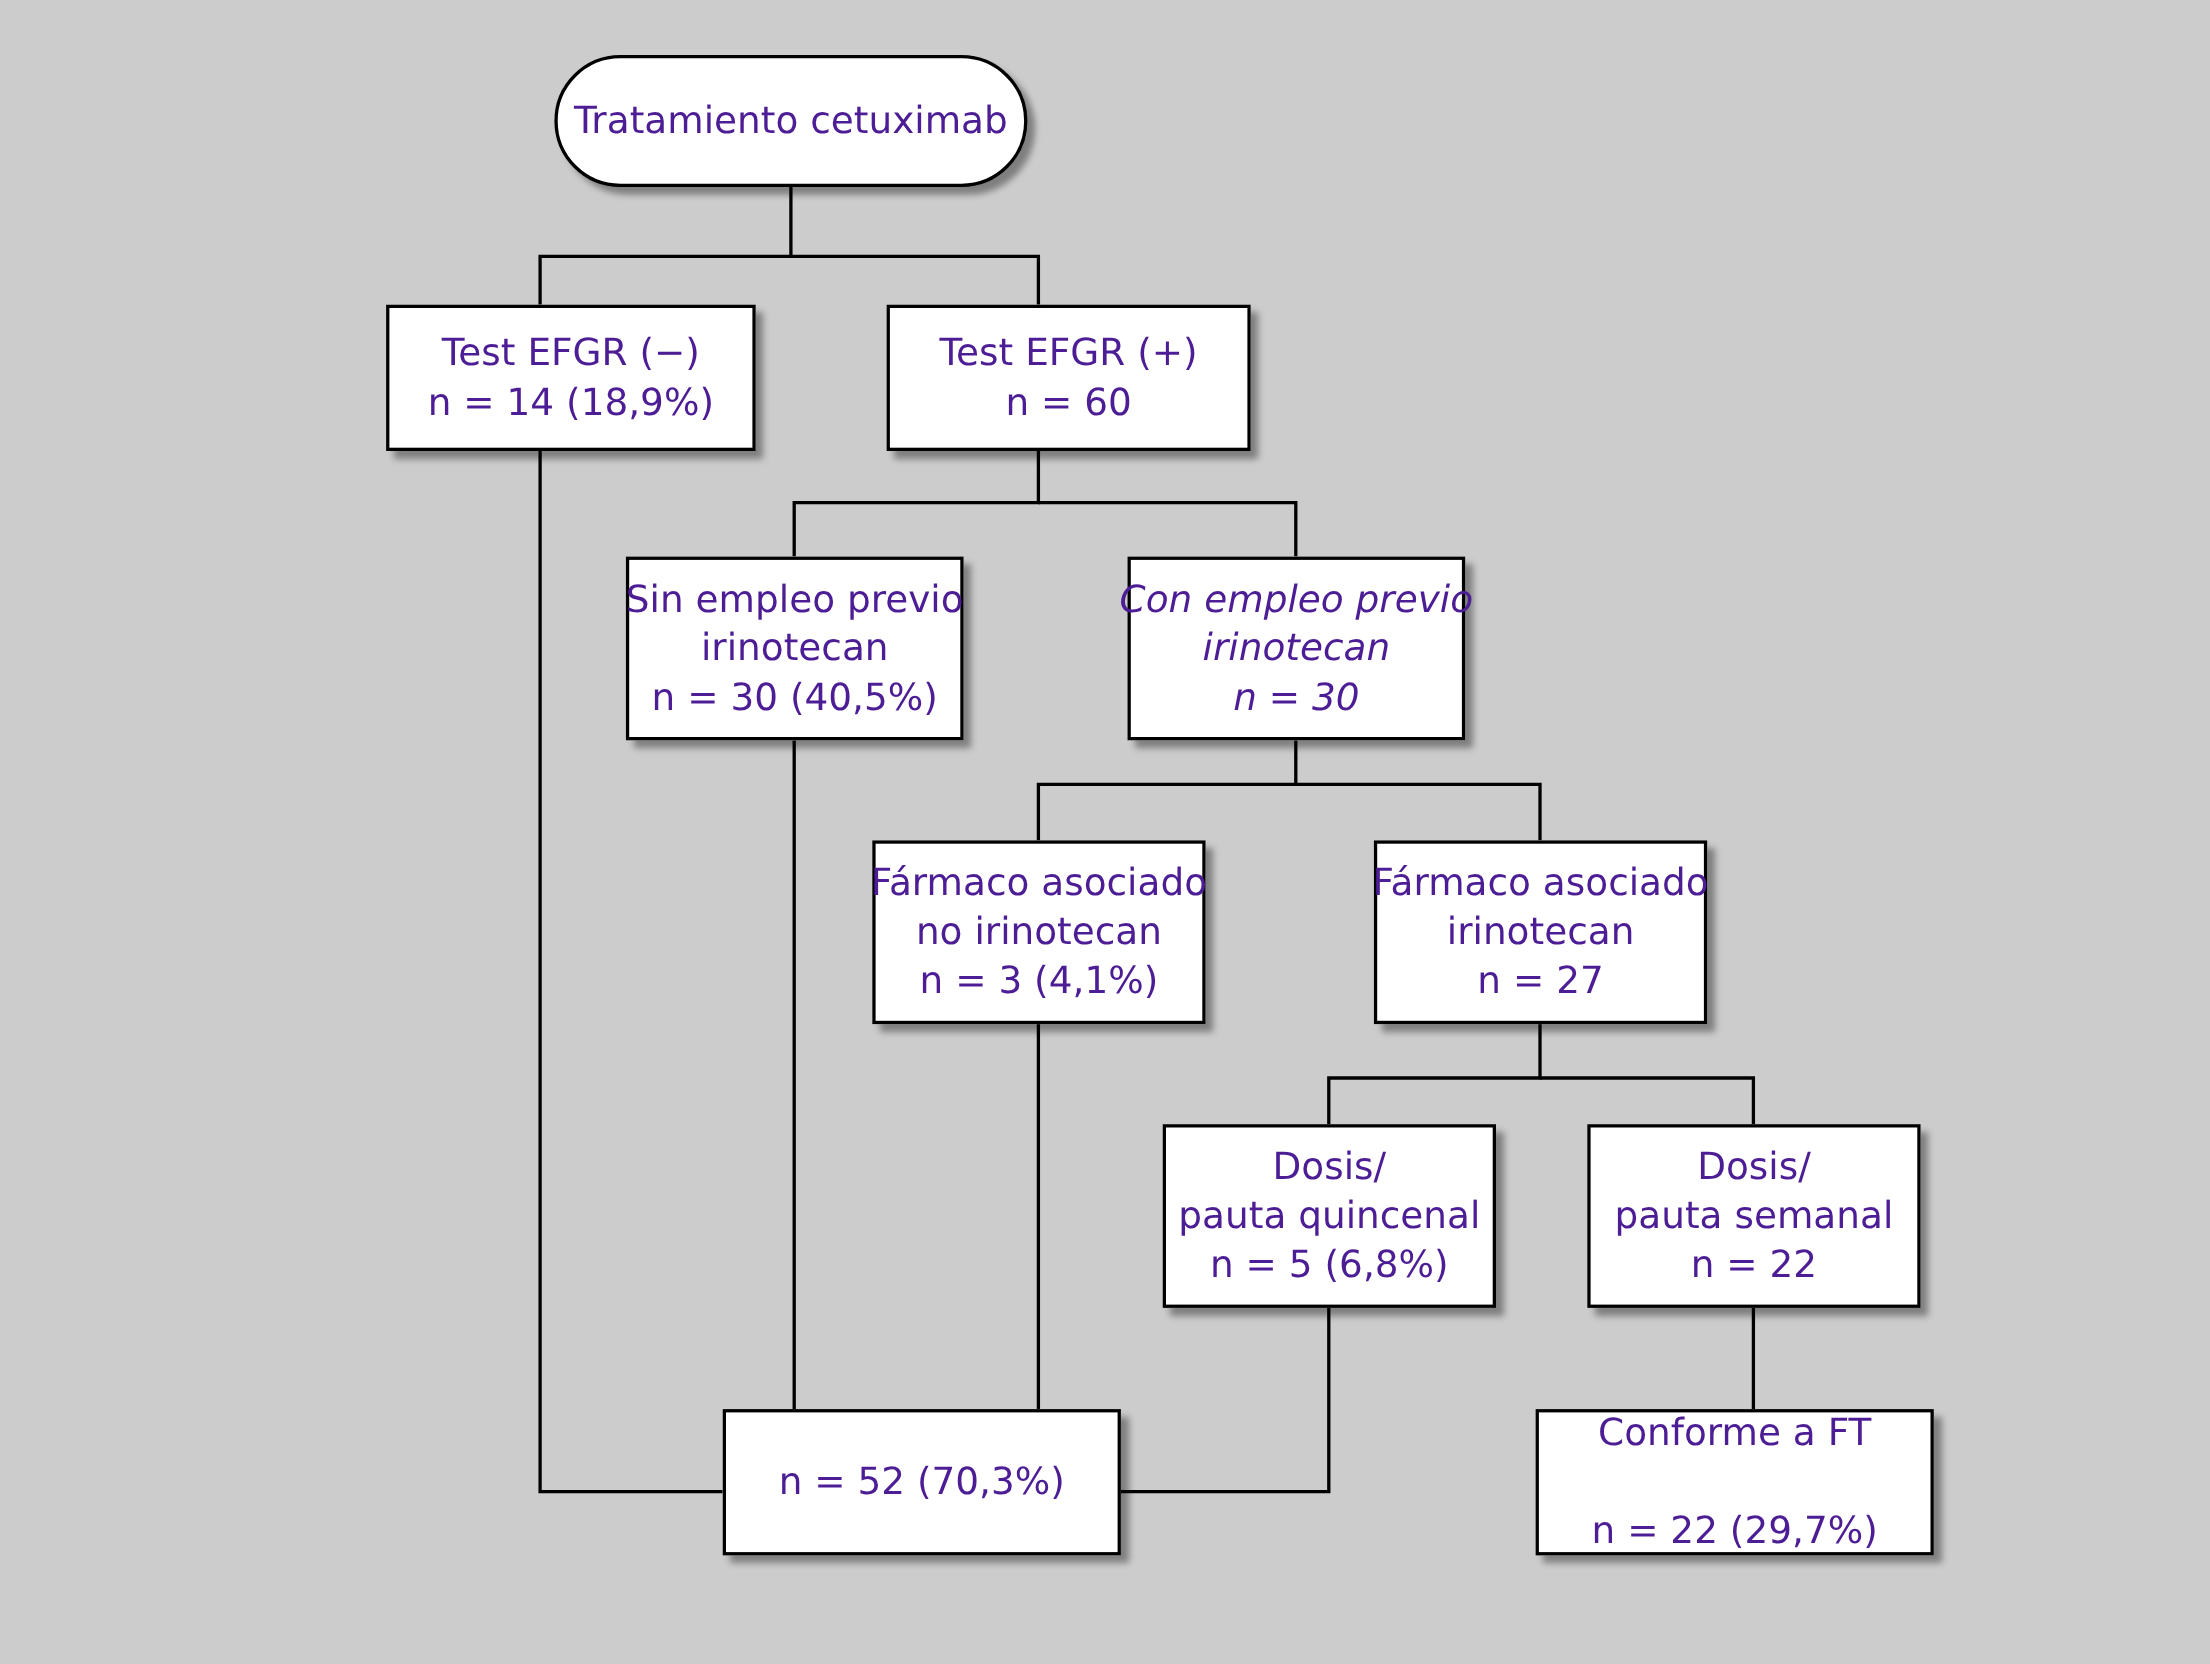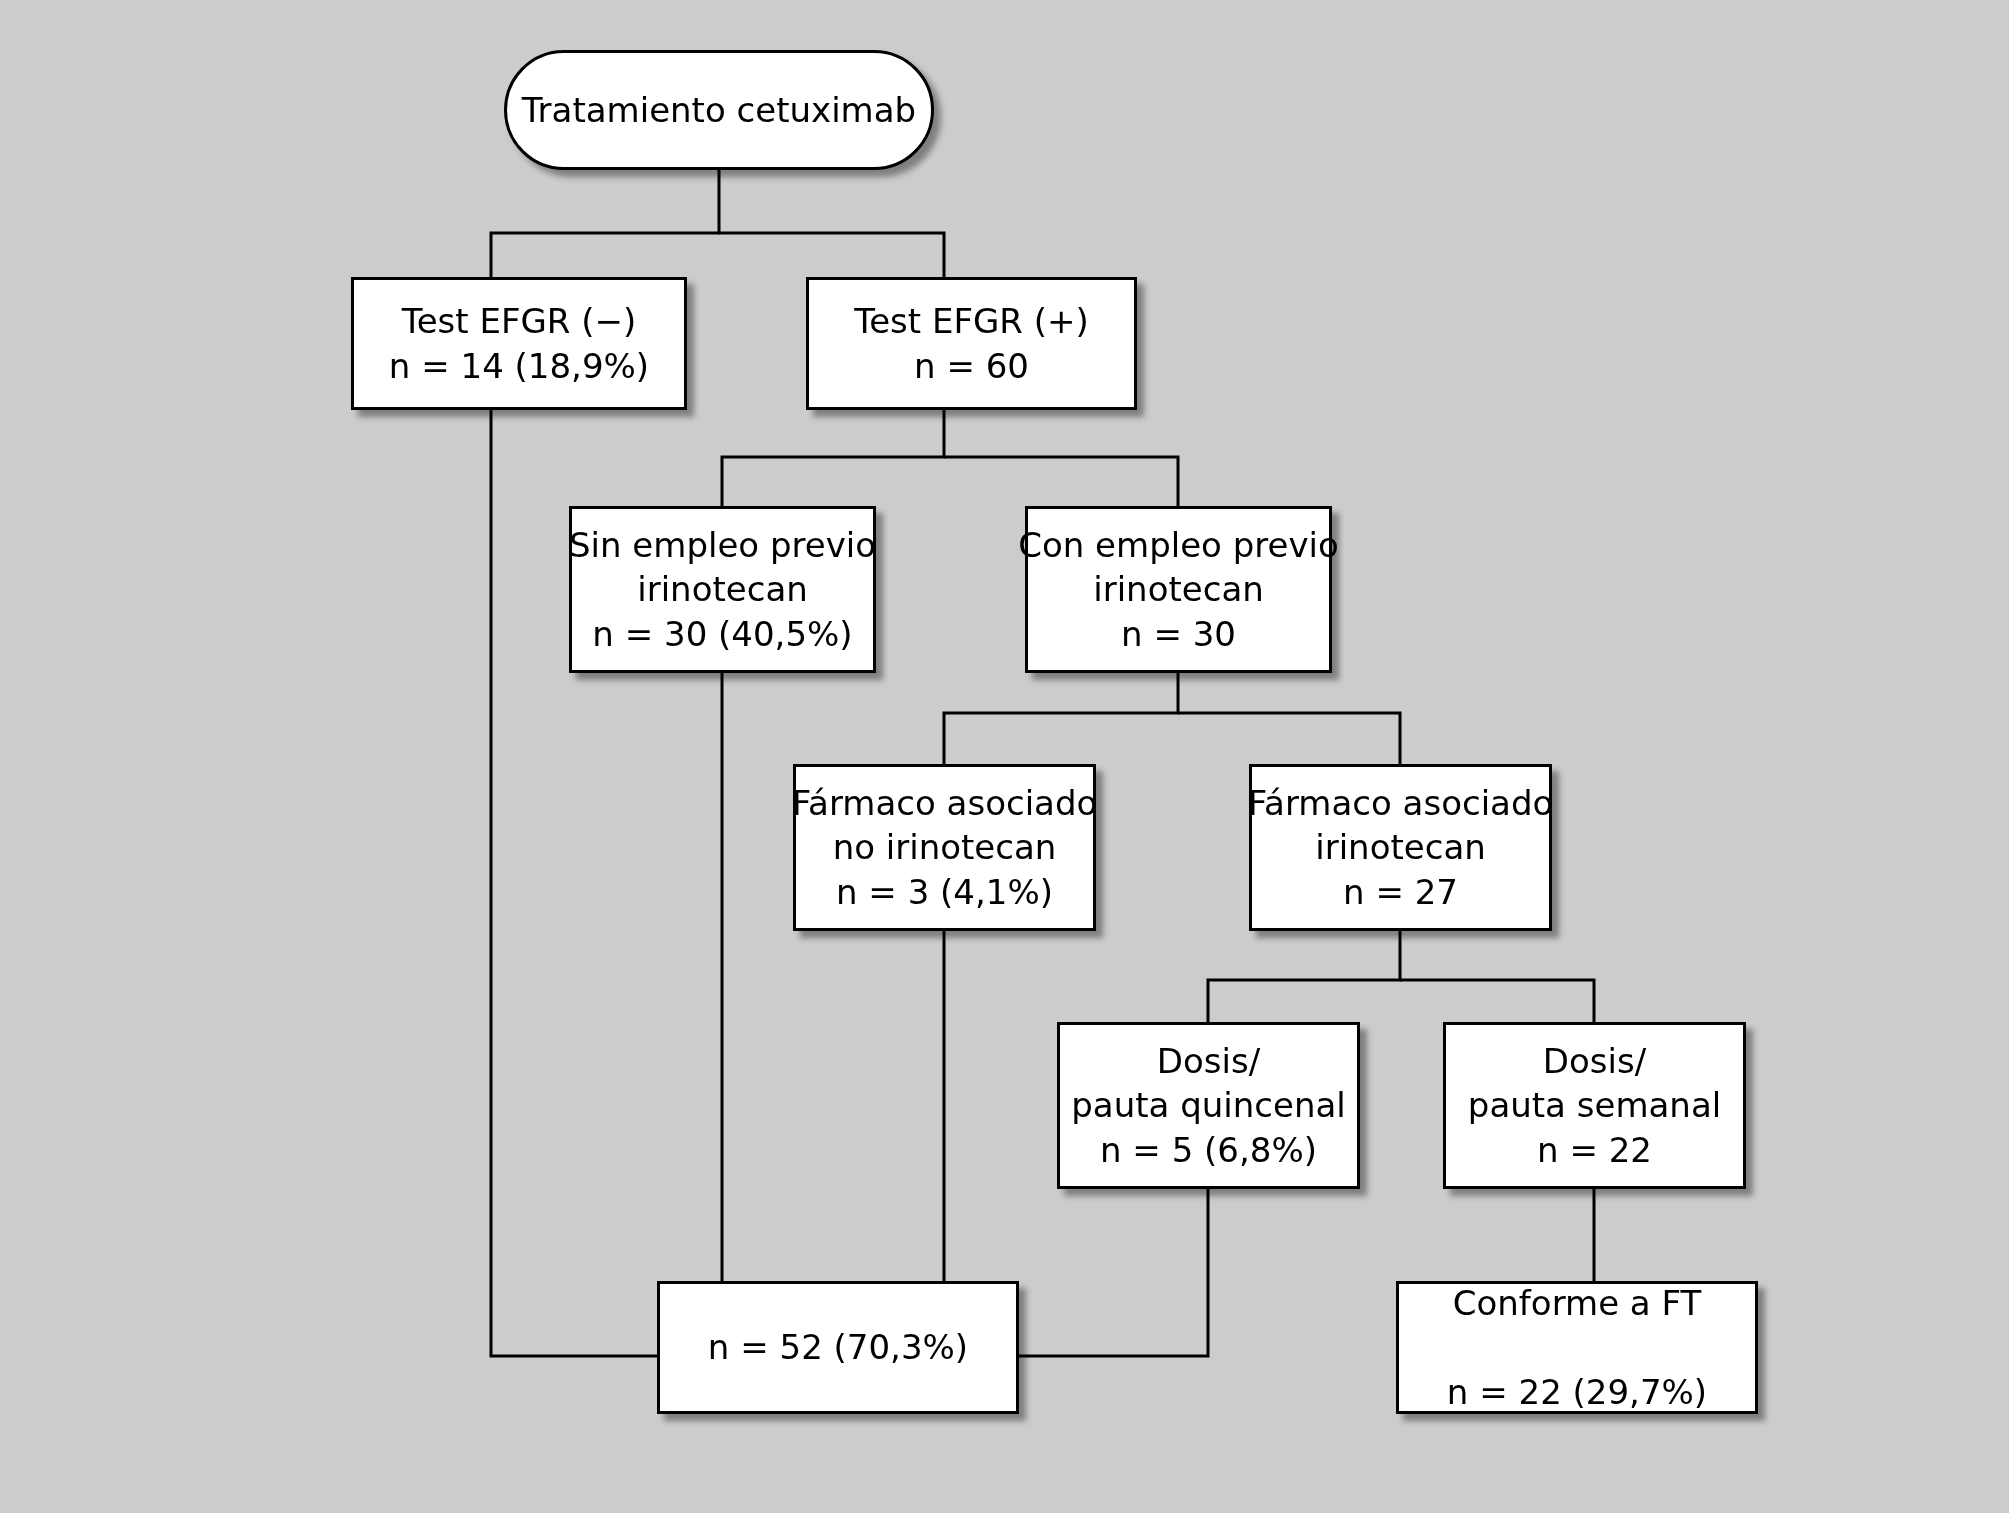--- a/index.html
+++ b/index.html
@@ -28,21 +28,21 @@
     position: absolute;
     background: #ffffff;
     border: 3px solid #000000;
     box-sizing: border-box;
     box-shadow: 7px 7px 6px rgba(0,0,0,0.38);
     display: flex;
     flex-direction: column;
     align-items: center;
     justify-content: center;
     text-align: center;
-    color: #000000;
+    color: #4c1d95;
     font-size: 34px;
     line-height: 1.30;
     z-index: 5;
   }
   .node.rounded {
     border-radius: 60px;
   }
   .node .line {
     display: block;
     white-space: nowrap;
@@ -77,21 +77,21 @@
       </div>
       <div class="node" style="left: 806px; top: 277px; width: 331px; height: 133px;">
         <span class="line">Test EFGR (+)</span>
         <span class="line">n = 60</span>
       </div>
       <div class="node" style="left: 569px; top: 506px; width: 307px; height: 167px;">
         <span class="line">Sin empleo previo</span>
         <span class="line">irinotecan</span>
         <span class="line">n = 30 (40,5%)</span>
       </div>
-      <div class="node" style="left: 1025px; top: 506px; width: 307px; height: 167px;">
+      <div class="node" style="left: 1025px; top: 506px; width: 307px; height: 167px; font-style: italic;">
         <span class="line">Con empleo previo</span>
         <span class="line">irinotecan</span>
         <span class="line">n = 30</span>
       </div>
       <div class="node" style="left: 793px; top: 764px; width: 303px; height: 167px;">
         <span class="line">Fármaco asociado</span>
         <span class="line">no irinotecan</span>
         <span class="line">n = 3 (4,1%)</span>
       </div>
       <div class="node" style="left: 1249px; top: 764px; width: 303px; height: 167px;">

